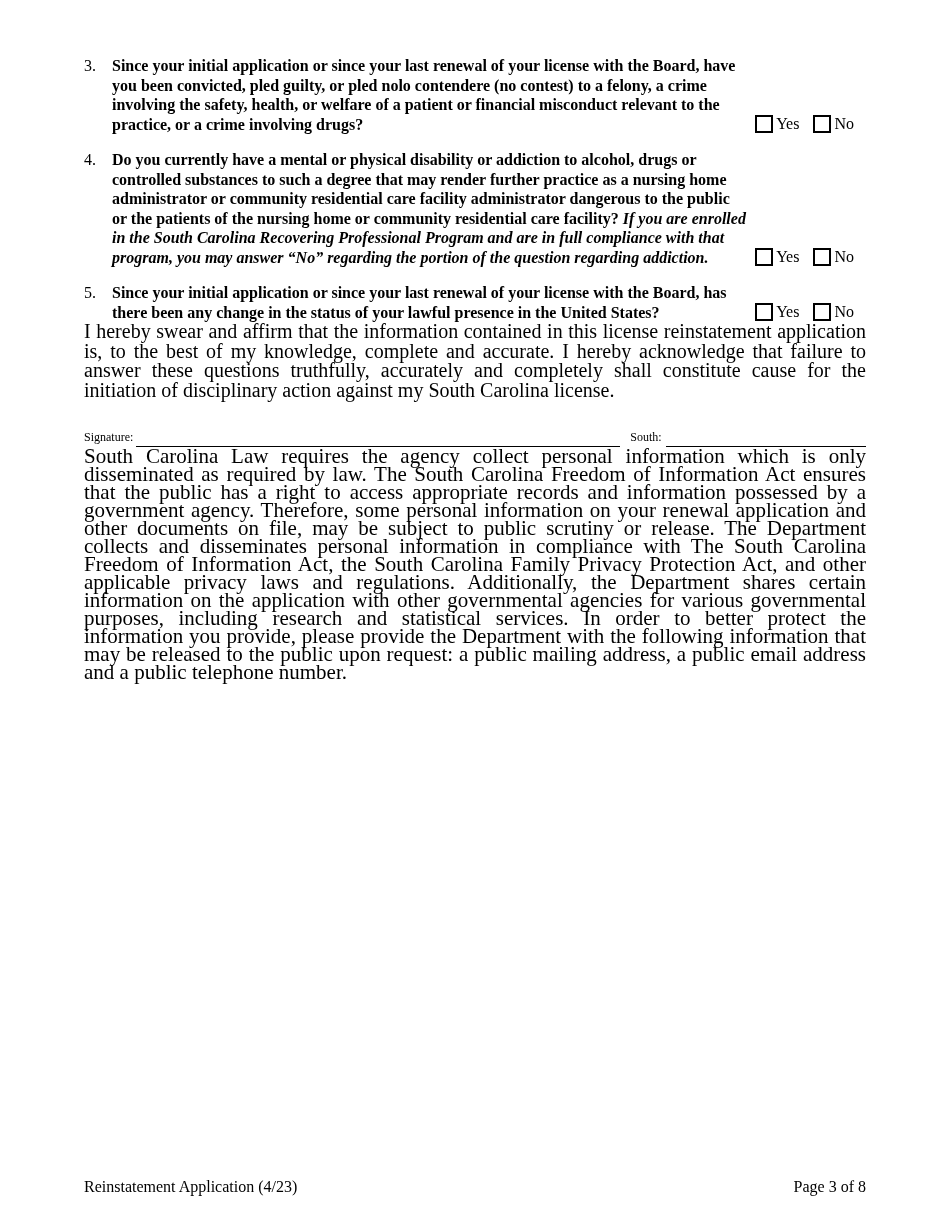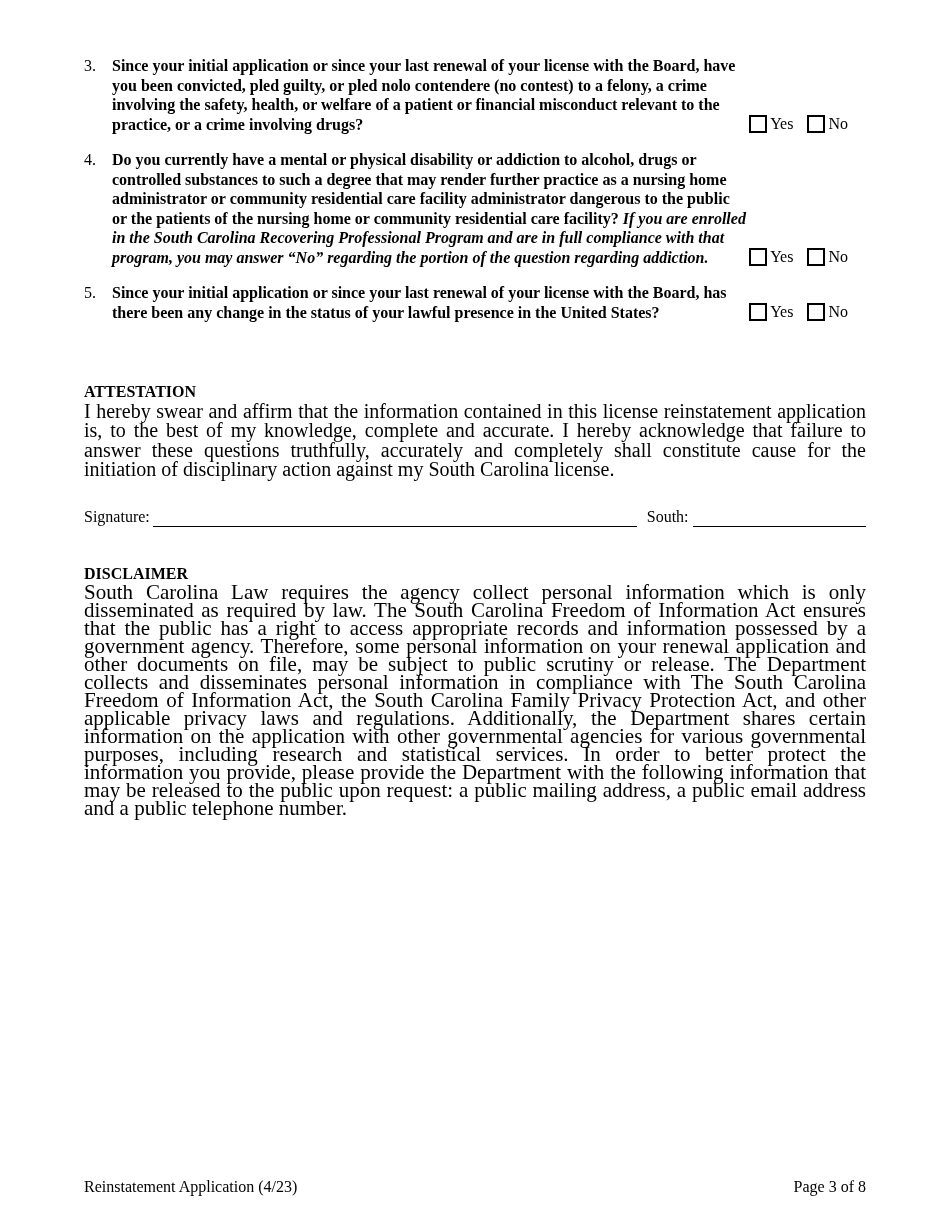--- a/index.html
+++ b/index.html
@@ -33,21 +33,21 @@
     flex: 0 0 28px;
   }
   .q-text {
     width: 636px;
     flex: 0 0 636px;
     font-weight: bold;
   }
   .q-text em { font-style: italic; }
   .q-answers {
     margin-left: auto;
-    margin-right: 18px;
+    margin-right: 12px;
     align-self: flex-end;
     display: flex;
     align-items: flex-end;
     white-space: nowrap;
     padding-bottom: 1px;
   }
   .chk-group { display: inline-flex; align-items: flex-end; }
   .chk-group + .chk-group { margin-left: 14px; }
   .checkbox {
     display: inline-block;
@@ -69,21 +69,21 @@
   .att-body {
     font-size: 20px;
     line-height: 19.5px;
     text-align: justify;
   }
   
   .sig-row {
     margin-top: 27px;
     display: flex;
     align-items: flex-end;
-    font-size: 16px;
+    font-size: 12px;
     line-height: 20px;
   }
   .blank-line {
     display: inline-block;
     border-bottom: 1.5px solid #000;
     height: 17px;
   }
   .sig-line { width: 484px; margin-left: 3px; }
   .date-label { margin-left: 10px; }
   .date-line { flex: 1 1 auto; margin-left: 4px; }
@@ -155,31 +155,29 @@
           <span class="checkbox"></span>
           <span class="chk-label">Yes</span>
         </span>
         <span class="chk-group">
           <span class="checkbox"></span>
           <span class="chk-label">No</span>
         </span>
       </div>
     </div>
 
-    <div class="att-heading">ATTESTATION</div>
     <div class="att-body">I hereby swear and affirm that the information contained in this license reinstatement application is, to the best of my knowledge, complete and accurate. I hereby acknowledge that failure to answer these questions truthfully, accurately and completely shall constitute cause for the initiation of disciplinary action against my South Carolina license.</div>
 
     <div class="sig-row">
       <span>Signature:</span>
       <span class="blank-line sig-line"></span>
       <span class="date-label">South:</span>
       <span class="blank-line date-line"></span>
     </div>
 
-    <div class="disc-heading">DISCLAIMER</div>
     <div class="disc-body">South Carolina Law requires the agency collect personal information which is only disseminated as required by law. The South Carolina Freedom of Information Act ensures that the public has a right to access appropriate records and information possessed by a government agency. Therefore, some personal information on your renewal application and other documents on file, may be subject to public scrutiny or release. The Department collects and disseminates personal information in compliance with The South Carolina Freedom of Information Act, the South Carolina Family Privacy Protection Act, and other applicable privacy laws and regulations. Additionally, the Department shares certain information on the application with other governmental agencies for various governmental purposes, including research and statistical services. In order to better protect the information you provide, please provide the Department with the following information that may be released to the public upon request: a public mailing address, a public email address and a public telephone number.</div>
 
   </div>
 
   <div class="footer">
     <span>Reinstatement Application (4/23)</span>
     <span>Page 3 of 8</span>
   </div>
 </div>
 

